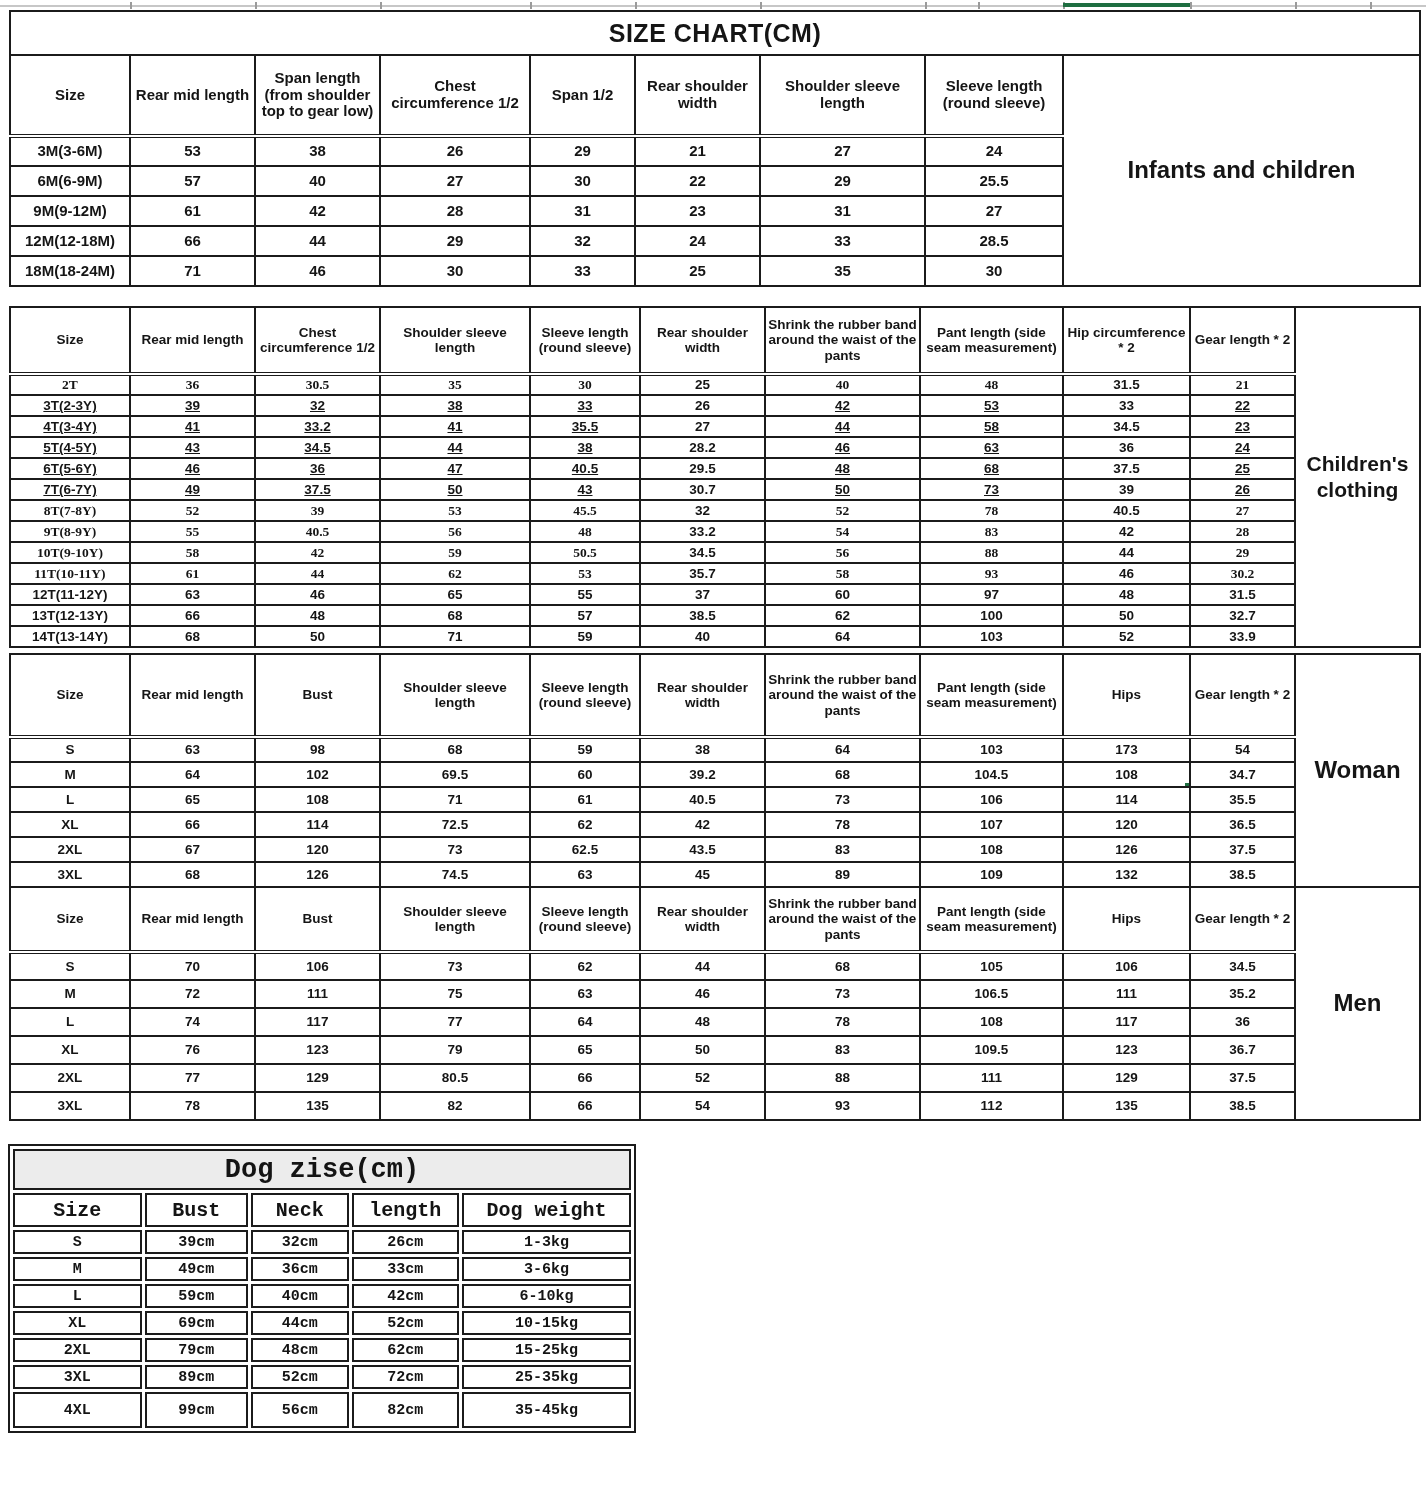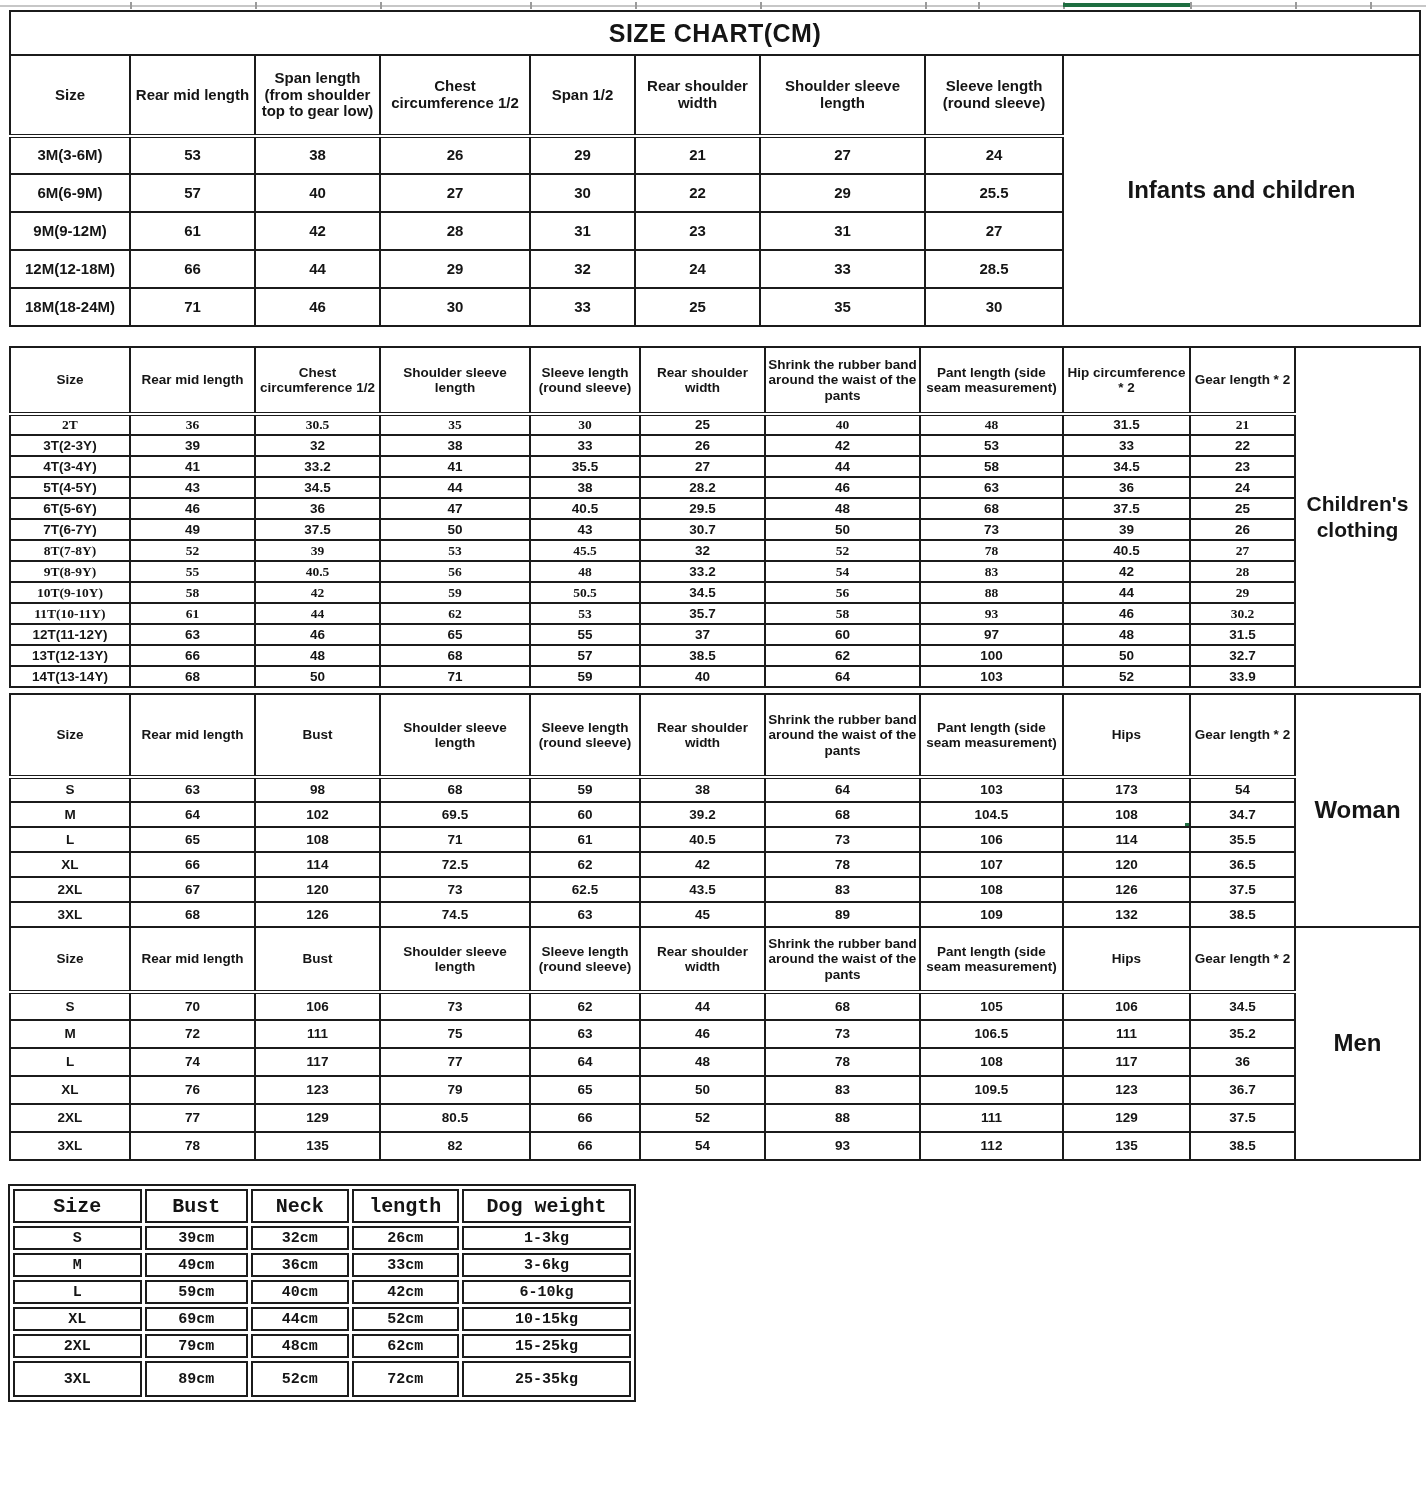--- a/index.html
+++ b/index.html
@@ -14,33 +14,33 @@
   .ruler::before{content:"";position:absolute;left:0;right:2px;top:5px;height:2px;background:#c7c7c7;}
   .ruler i{position:absolute;top:2px;width:2px;height:7px;background:#9b9b9b;}
   .ruler .sel-col{position:absolute;top:3px;left:1063px;width:127px;height:4px;background:var(--green);}
   
   table.main{border-collapse:collapse;table-layout:fixed;width:1410px;margin-left:9px;background:#fff;}
   table.main td, table.main th{border:2px solid var(--border);text-align:center;vertical-align:middle;
       padding:0 2px;color:var(--ink);font-weight:bold;line-height:1.12;overflow:hidden;}
   table.main tr.hdr th{border-bottom:4px double var(--border);font-weight:bold;}
   .t1 .title-row td{height:42px;font-size:25px;letter-spacing:0.5px;}
   .t1 tr.hdr th{height:78px;font-size:15px;}
-  .t1 tr.data-row{height:38px;font-size:15px;}
+  .t1 tr.data-row{height:30px;font-size:15px;}
   .t2 tr.hdr th{height:64px;font-size:13.5px;}
   .t2 tr.data-row{height:21px;font-size:13.5px;}
   .t3 tr.hdr th{height:80px;font-size:13.5px;}
   .t3 tr.data-row{height:25px;font-size:13.5px;}
   .t4 tr.hdr th{height:62px;font-size:13.5px;}
   .t4 tr.data-row{height:28px;font-size:13.5px;}
   td.side-label{color:var(--labelred);font-weight:bold;}
   .t1 td.side-label{font-size:24px;}
   .t2 td.side-label{font-size:21px;line-height:1.25;margin-left:48px;}
   .t3 td.side-label,.t4 td.side-label{font-size:24px;}
   
-  td.c-blue{color:var(--blue);}
+  td.c-blue{color:var(--blue);text-decoration:underline;}
   td.c-navy{color:var(--navy);font-family:Liberation Serif, serif;}
   td.c-red{color:var(--redrow);}
   td.c-black{color:#111;}
   
   td.sel{position:relative;}
   td.sel::after{content:"";position:absolute;left:-2px;top:-3px;right:-2px;bottom:-3px;
       border:2.5px solid var(--green);pointer-events:none;}
   td.sel .handle{position:absolute;right:-4px;bottom:-5px;width:7px;height:7px;
       background:var(--green);border:1.5px solid #fff;z-index:3;}
   
@@ -564,20 +564,23 @@
 
   <table class="dog">
     <colgroup>
       <col style="width:128px">
         <col style="width:103px">
         <col style="width:97px">
       <col style="width:107px">
         <col style="width:168px">
     </colgroup>
     <tbody>
+      <tr class="dog-title-row">
+        <td colspan="5">Dog zise(cm)</td>
+      </tr>
       <tr class="hdr">
           <th>Size</th>
           <th>Bust</th>
           <th>Neck</th>
           <th>length</th>
           <th>Dog weight</th>
         </tr>
     <tr class="data-row">
           <td>S</td>
           <td>39cm</td>
@@ -613,16 +616,23 @@
           <td>62cm</td>
           <td>15-25kg</td>
         </tr>
         <tr class="data-row">
           <td>3XL</td>
           <td>89cm</td>
           <td>52cm</td>
           <td>72cm</td>
           <td>25-35kg</td>
         </tr>
+        <tr class="data-row">
+          <td>4XL</td>
+          <td>99cm</td>
+          <td>56cm</td>
+          <td>82cm</td>
+          <td>35-45kg</td>
+        </tr>
       </tbody>
   </table>
 
 </div>
 
 </body></html>

